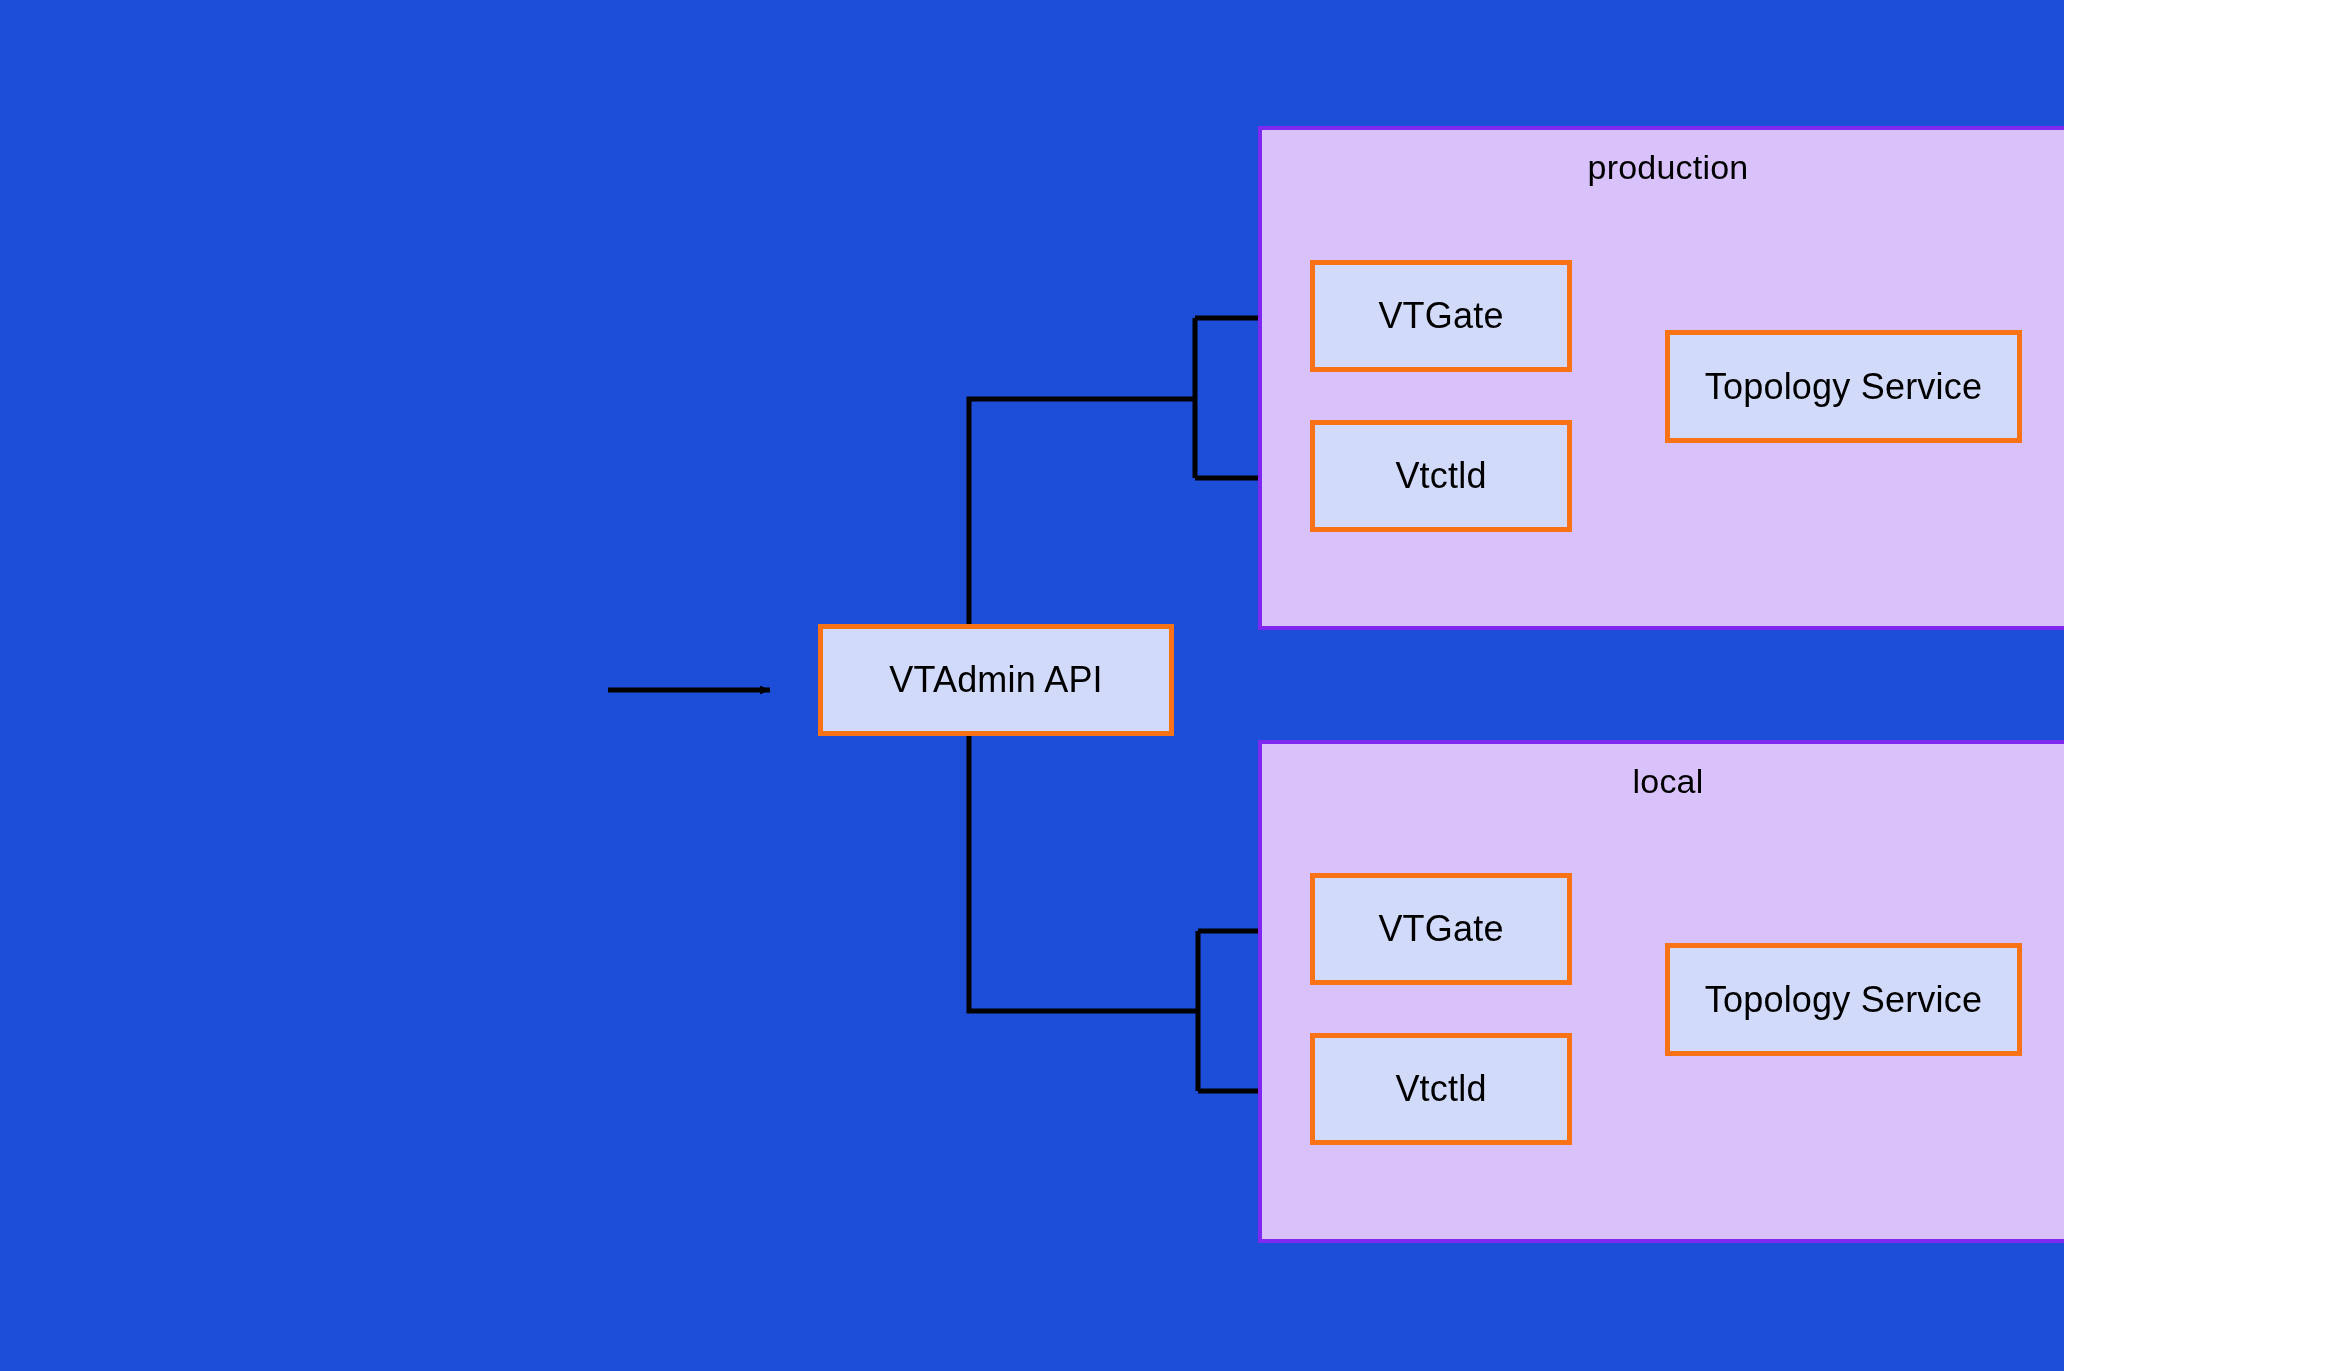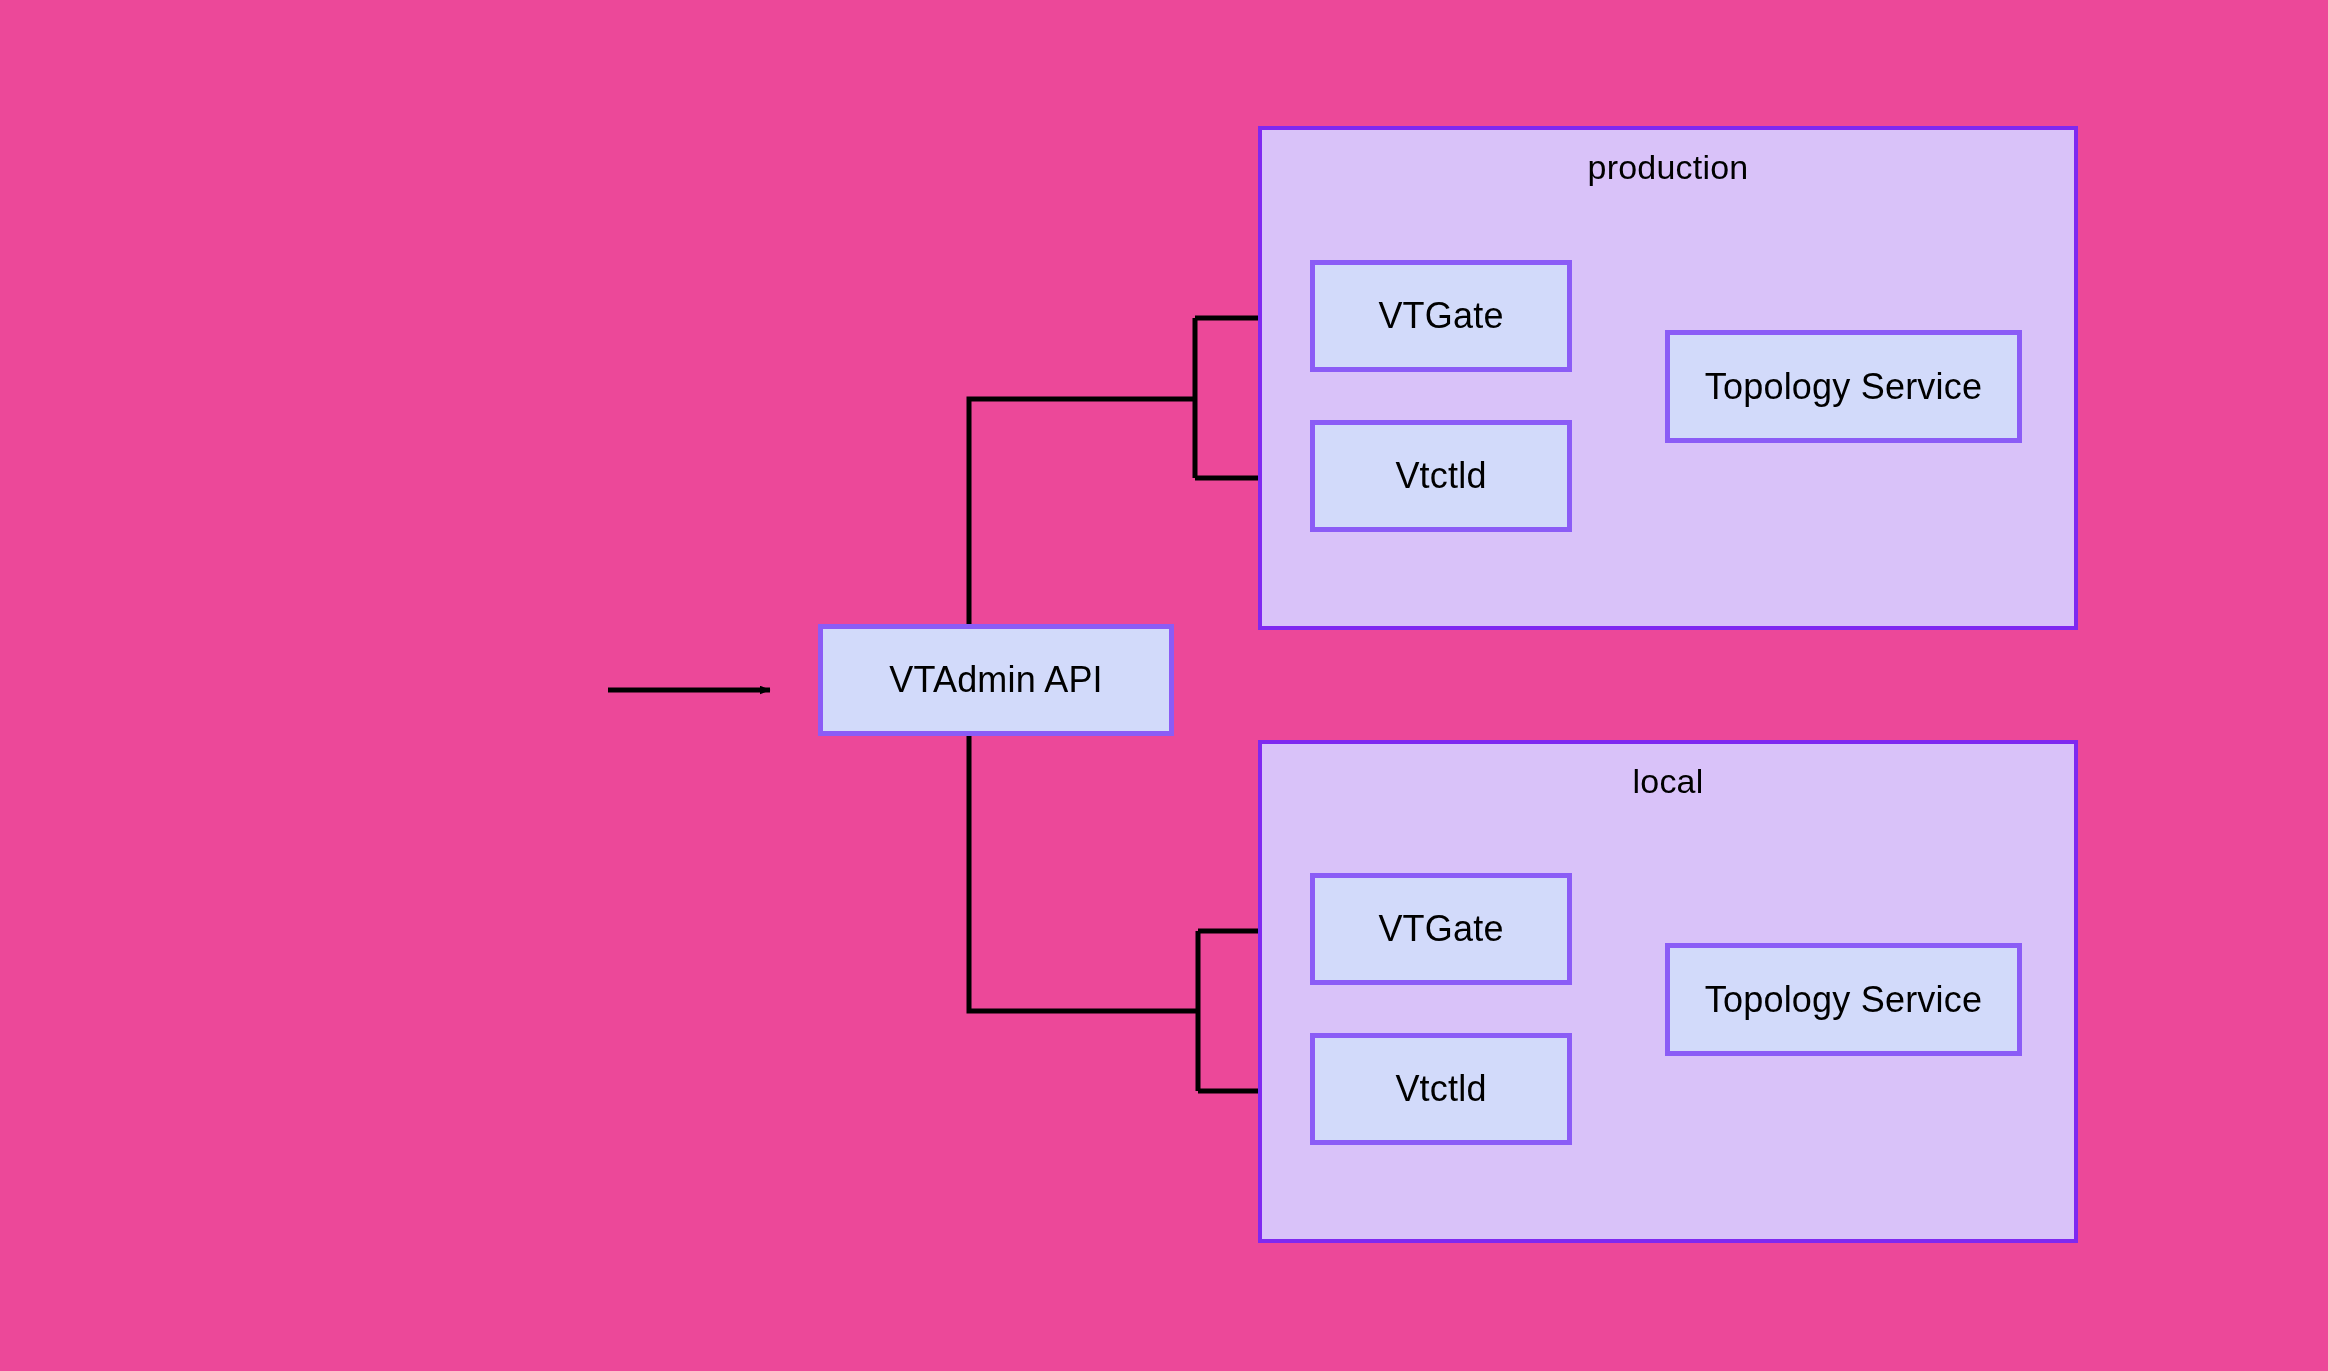--- a/index.html
+++ b/index.html
@@ -6,23 +6,23 @@
   html, body {
     margin: 0;
     padding: 0;
     background: #ffffff;
   }
   body {
     font-family: "Liberation Sans", "DejaVu Sans", sans-serif;
   }
   #diagram-root {
     position: relative;
-    width: 2328px;
+    width: 2064px;
     height: 1371px;
-    background: #ec4899;
+    background: #1d4ed8;
     overflow: hidden;
   }
   #edge-layer {
     position: absolute;
     left: 0;
     top: 0;
     width: 2328px;
     height: 1371px;
     pointer-events: none;
   }
@@ -40,21 +40,21 @@
     color: #000000;
     font-size: 34px;
     font-family: "Liberation Sans", "DejaVu Sans", sans-serif;
     letter-spacing: 0.2px;
     white-space: nowrap;
   }
   .node-box {
     position: absolute;
     box-sizing: border-box;
     background: #d2dafa;
-    border: 5px solid #8b5cf6;
+    border: 5px solid #f97316;
     display: flex;
     align-items: center;
     justify-content: center;
   }
   .node-label {
     color: #000000;
     font-size: 36px;
     font-family: "Liberation Sans", "DejaVu Sans", sans-serif;
     line-height: 1;
     white-space: nowrap;

